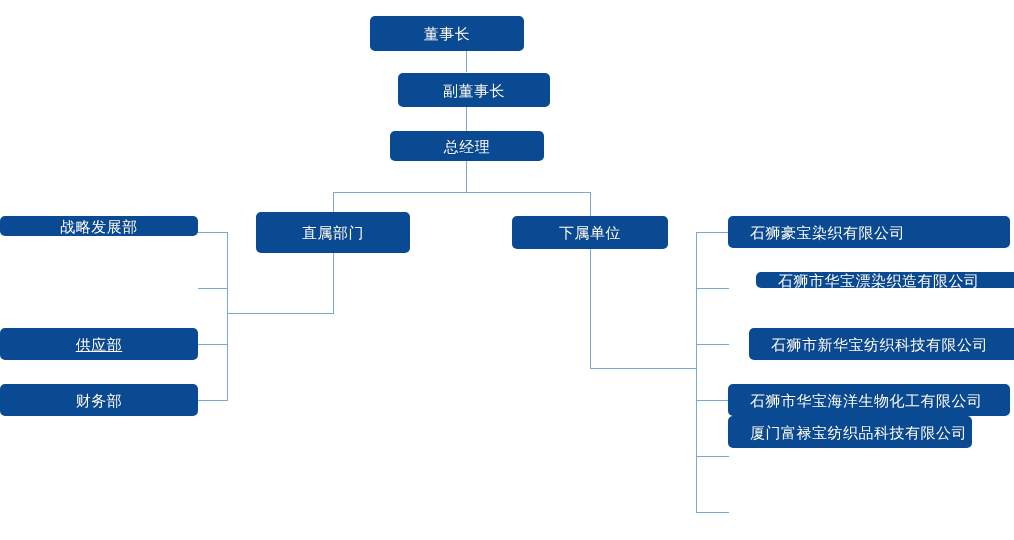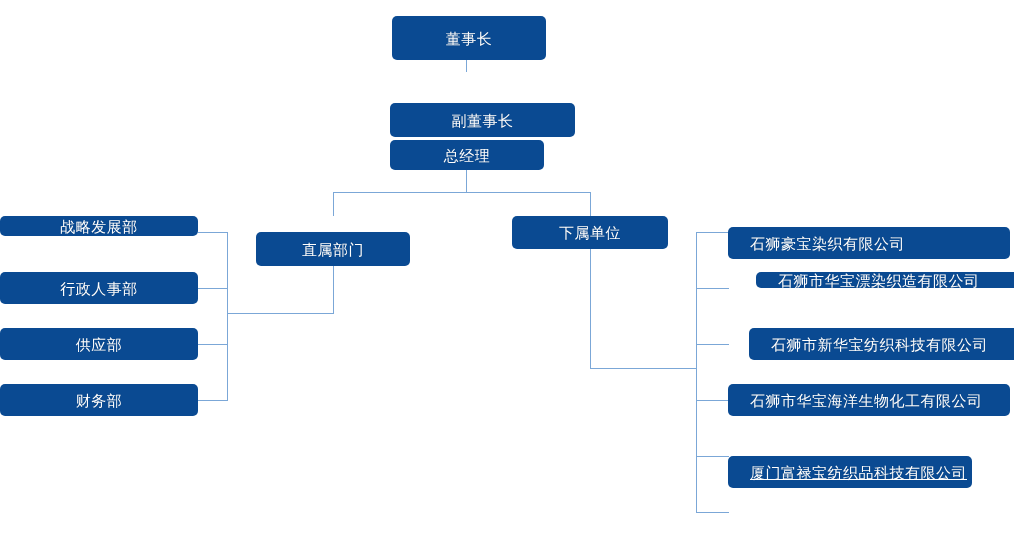--- a/index.html
+++ b/index.html
@@ -77,62 +77,59 @@
 
   <div class="line v" style="left:696px; top:232px; height:281px;"></div>
 
   <div class="line h" style="left:696px; top:232px; width:33px;"></div>
   <div class="line h" style="left:696px; top:288px; width:33px;"></div>
   <div class="line h" style="left:696px; top:344px; width:33px;"></div>
   <div class="line h" style="left:696px; top:400px; width:33px;"></div>
   <div class="line h" style="left:696px; top:456px; width:33px;"></div>
   <div class="line h" style="left:696px; top:512px; width:33px;"></div>
 
-  <div class="node center" style="left:392px; top:16px; width:154px; height:44px;">
+  <div class="node center" style="left:370px; top:16px; width:154px; height:35px;">
     <span>董事长</span>
   </div>
 
-  <div class="node center" style="left:390px; top:73px; width:185px; height:34px;margin-top:30px;">
+  <div class="node center" style="left:398px; top:73px; width:152px; height:34px;">
     <span>副董事长</span>
   </div>
 
-  <div class="node center" style="left:390px; top:140px; width:154px; height:30px;">
+  <div class="node center" style="left:390px; top:131px; width:154px; height:30px;">
     <span>总经理</span>
   </div>
 
-  <div class="node center" style="left:256px; top:232px; width:154px; height:34px;text-align:center;">
+  <div class="node center" style="left:256px; top:212px; width:154px; height:41px;text-align:center;">
     <span>直属部门</span>
   </div>
 
   <div class="node center" style="left:512px; top:216px; width:156px; height:33px;">
     <span>下属单位</span>
   </div>
 
   <div class="node dept" style="left:0px; top:216px; width:198px; height:20px;">
     <span>战略发展部</span>
   </div>
-  <div class="node dept" style="left:0px; top:272px; width:198px; height:32px;">
-    <span>行政人事部</span>
-  </div>
-  <div class="node dept" style="left:0px; top:328px; width:198px; height:32px;">
+  <div class="node dept" style="left:0px; top:328px; width:198px; height:32px;text-decoration:underline;">
     <span>供应部</span>
   </div>
   <div class="node dept" style="left:0px; top:384px; width:198px; height:32px;">
     <span>财务部</span>
   </div>
 
-  <div class="node lead" style="left:728px; top:216px; width:282px; height:32px;margin-top:11px;">
+  <div class="node lead" style="left:728px; top:216px; width:282px; height:32px;">
     <span>石狮豪宝染织有限公司</span>
   </div>
   <div class="node lead" style="left:756px; top:272px; width:282px; height:16px;">
     <span>石狮市华宝漂染织造有限公司</span>
   </div>
   <div class="node lead" style="left:728px; top:328px; width:282px; height:32px;margin-left:21px;">
     <span>石狮市新华宝纺织科技有限公司</span>
   </div>
   <div class="node lead" style="left:728px; top:384px; width:282px; height:32px;">
     <span>石狮市华宝海洋生物化工有限公司</span>
   </div>
-  <div class="node lead" style="left:728px; top:456px; width:244px; height:32px;text-decoration:underline;">
+  <div class="node lead" style="left:728px; top:416px; width:244px; height:32px;">
     <span>厦门富禄宝纺织品科技有限公司</span>
   </div>
 
 </div>
 
 </body></html>

